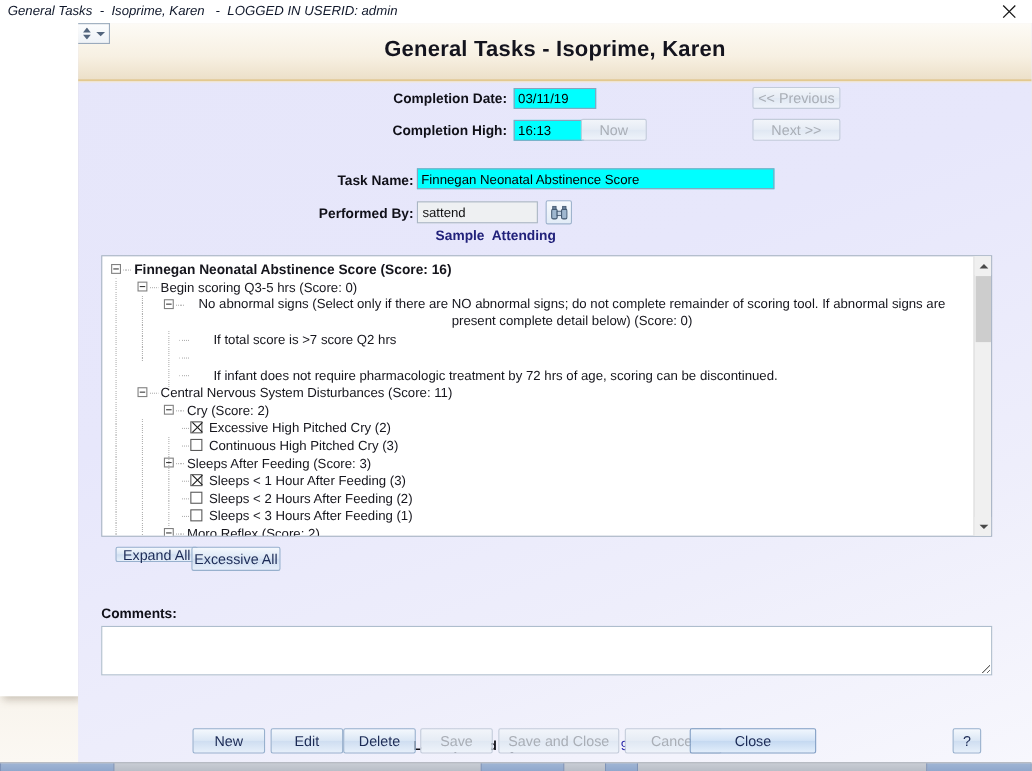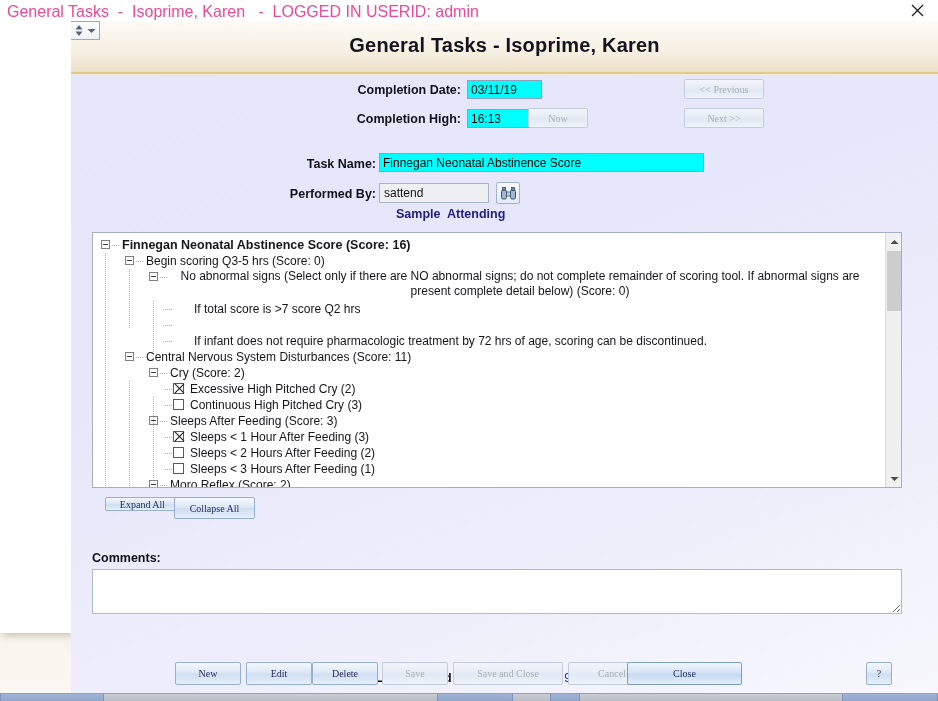--- a/index.html
+++ b/index.html
@@ -13,21 +13,21 @@
 
   #root { position: relative; width: 938px; height: 701px; }
 
   
   .topbar {
     position: absolute; left: 0; top: 0; width: 938px; height: 21px;
     background: #ffffff;
   }
   .topbar-title {
     position: absolute; left: 7px; top: 3px;
-    font-size: 16px; color: #ec4899; white-space: pre;
+    font-size: 12px; color: #0f172a; white-space: pre; font-style: italic;
   }
   .topbar-close {
     position: absolute; right: 6px; top: 0px;
     width: 30px; height: 21px;
     display: flex; align-items: center; justify-content: center;
     cursor: pointer;
   }
   .topbar-close svg { display: block; }
 
   
@@ -92,22 +92,22 @@
     width: 29px; height: 19px;
     background: linear-gradient(180deg,#fcfdfe 0%,#eef2f7 100%);
     border: 1px solid #9aaabd;
     border-left: none;
     display: flex; align-items: center; justify-content: center; gap: 4px;
   }
   .spin-arrows { display:flex; flex-direction:column; gap:1px; }
 
   .btn {
     position: absolute;
-    font-family: Liberation Serif, serif;
-    font-size: 10px;
+    font-family: Liberation Sans, sans-serif;
+    font-size: 13px;
     color: #1b2a55;
     background: linear-gradient(180deg,#f4f8fd 0%,#dbe7f5 48%,#cfdef1 52%,#e6effa 100%);
     border: 1px solid #97b0cd;
     border-radius: 2px;
     display: flex; align-items: center; justify-content: center;
     cursor: pointer;
     white-space: nowrap;
   }
   .btn.disabled {
     color: #a9aeb6;
@@ -376,21 +376,21 @@
         <div class="vscroll-thumb"></div>
         <div class="vscroll-btn vscroll-down">
           <svg width="9" height="6" viewBox="0 0 9 6">
               <path d="M0.5 1 L8.5 1 L4.5 5 Z" fill="#4a4a4a"></path>
             </svg>
         </div>
       </div>
     </div>
 
     <div class="btn" style="left:34px; top:476px; width:75px; height:14px;">Expand All</div>
-    <div class="btn" style="left:103px; top:476px; width:81px; height:22px;">Collapse All</div>
+    <div class="btn" style="left:103px; top:476px; width:81px; height:22px;">Excessive All</div>
 
     <div class="comments-label">Comments:</div>
     <textarea class="comments-box" style=""></textarea>
 
     <div class="footer-line">
       <span class="f-bold">Last Updated By:</span><span> </span><span class="f-link">admin</span><span>        </span><span class="f-bold">On:</span><span>  </span><span class="f-link">9/17/21 13:11:00</span>
     </div>
 
     <div class="btn" style="left:104px; top:641px; width:66px; height:23px;">New</div>
     <div class="btn" style="left:175px; top:641px; width:66px; height:23px;">Edit</div>

